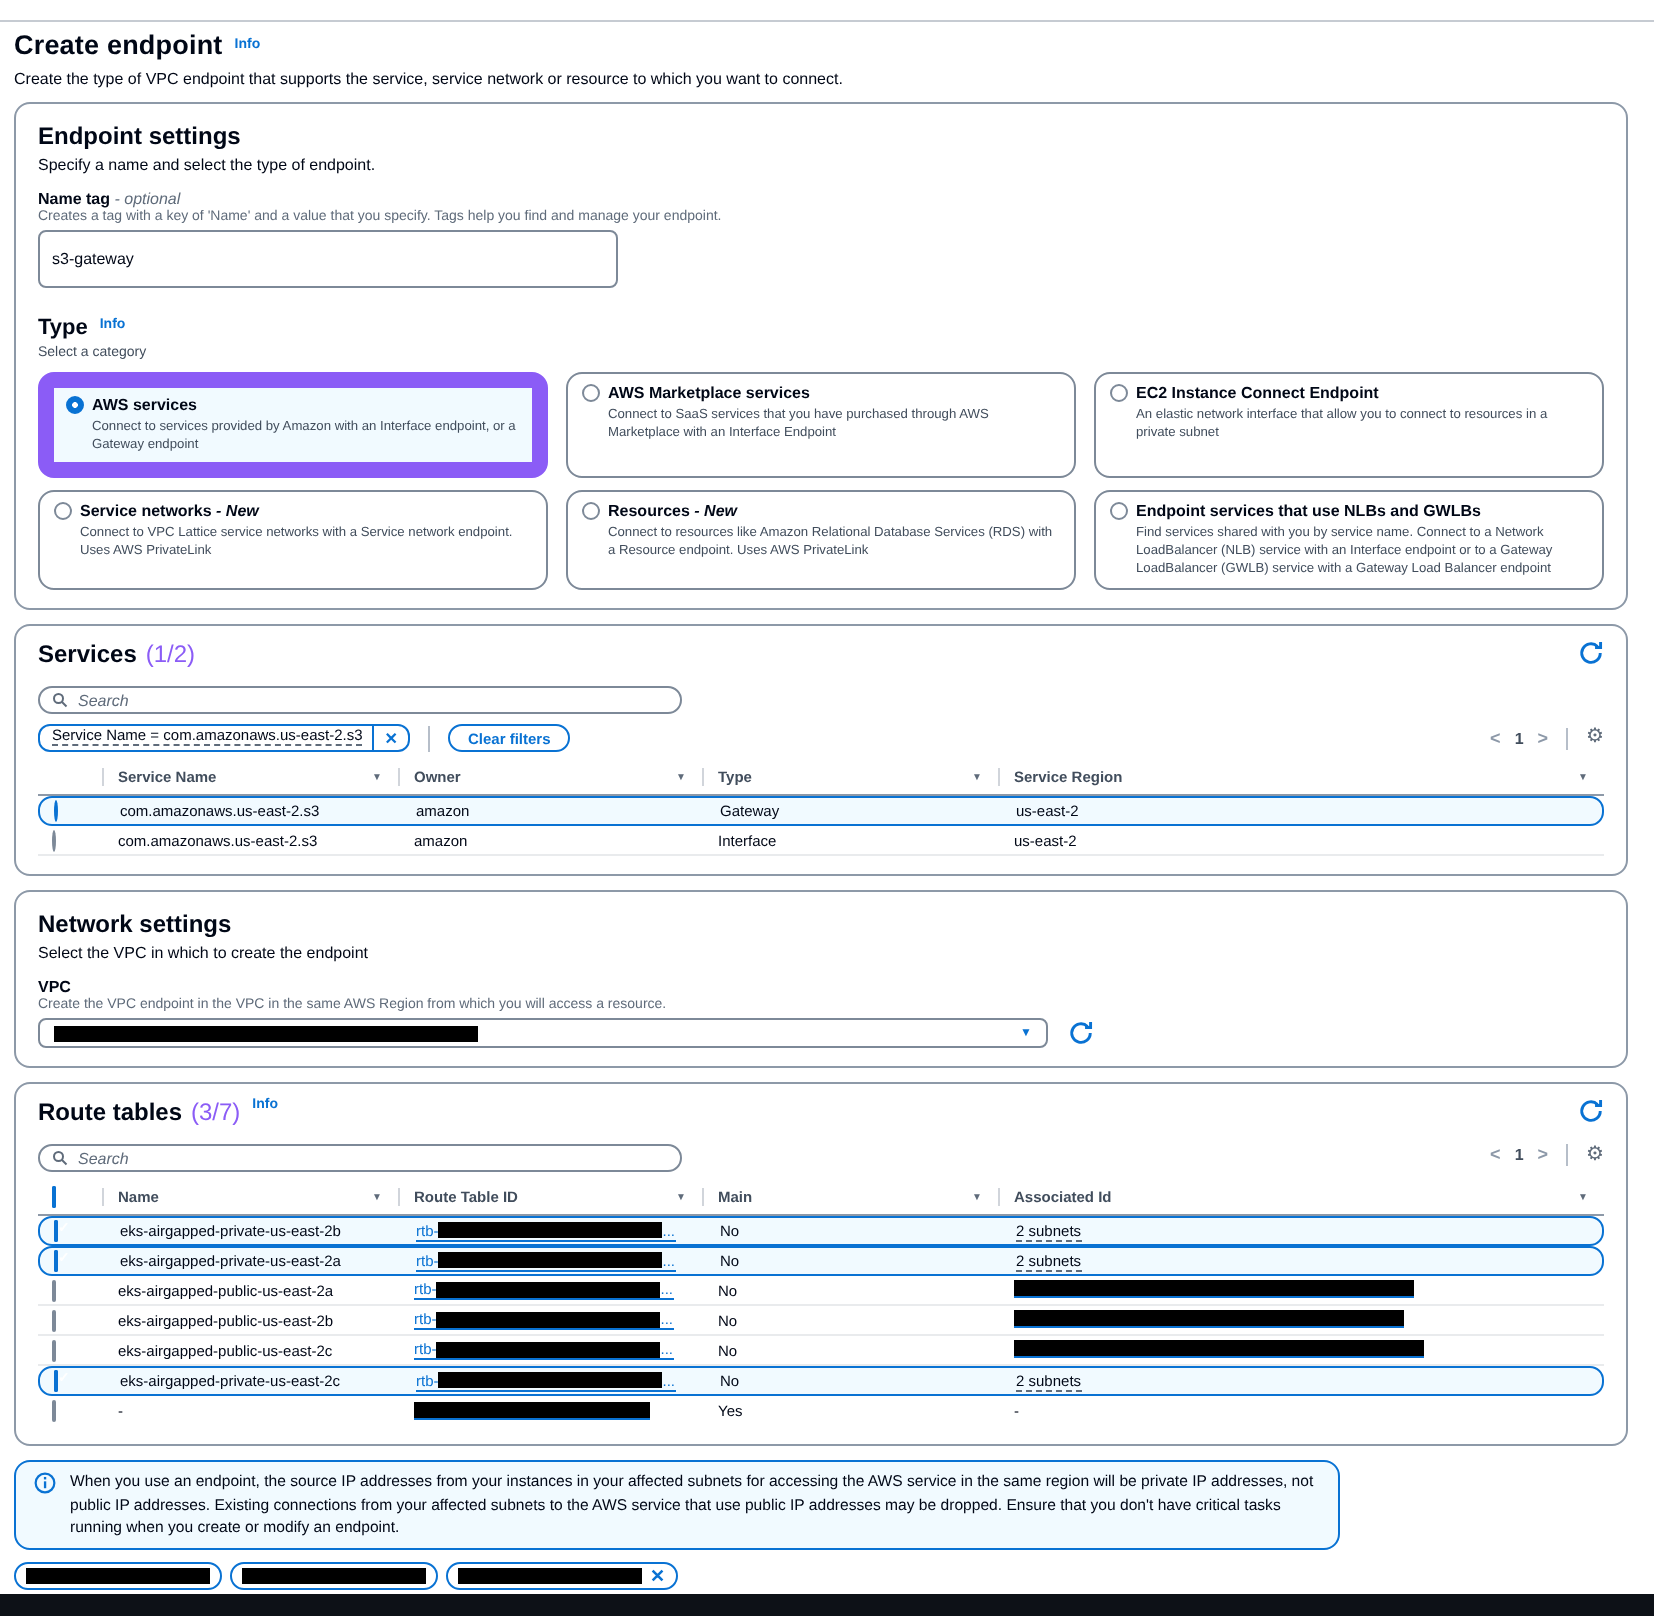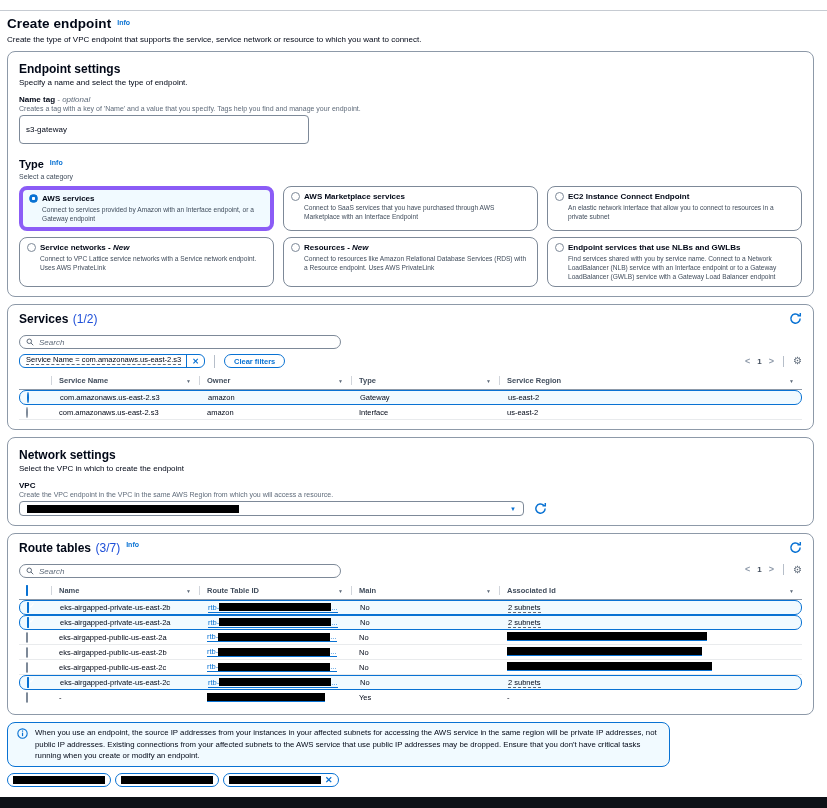--- a/index.html
+++ b/index.html
@@ -13,33 +13,33 @@
   .content { position:absolute; top:14px; left:7px; width:807px; }
 
   
   .page-header h1 { display:inline; font-size:13.5px; font-weight:bold; margin:0; letter-spacing:.1px; }
   .info-link { color:#0972d3; font-size:7px; font-weight:bold; margin-left:6px; vertical-align:3px; cursor:pointer; }
   .page-desc { font-size:8px; margin:3px 0 7px; }
 
   
   .card { border:1px solid #8d99a8; border-radius:8px; background:#fff; padding:7px 11px 9px; margin-bottom:7px; position:relative; }
   .card h2 { display:inline; font-size:12px; font-weight:bold; margin:0; }
-  .count { font-size:12px; color:#1d4ed8; font-weight:normal; }
+  .count { font-size:12px; color:#8b5cf6; font-weight:normal; }
   .sub { font-size:8px; margin:1px 0 0; }
 
   .field-label { font-size:8px; font-weight:bold; margin-top:8px; }
   .optional { font-weight:normal; font-style:italic; color:#5f6b7a; }
   .field-desc { font-size:7px; color:#5f6b7a; margin:1px 0 3px; }
   input.text { width:290px; height:29px; border:1px solid #7d8998; border-radius:4px; font-size:8px; padding:0 6px; font-family:Liberation Sans, sans-serif; color:#000716; outline:none; }
 
   .type-head { margin-top:10px; }
   .type-head .t { font-size:11px; font-weight:bold; }
   .type-grid { display:grid; grid-template-columns:repeat(3,1fr); gap:6px 9px; margin-top:6px; }
   .type-card { border:1px solid #7d8998; border-radius:8px; padding:5px 8px 5px 7px; background:#fff; cursor:pointer; }
-  .type-card.selected { border:4px solid #8b5cf6; background:#f1faff; padding:4px 7px 4px 6px; }
+  .type-card.selected { border:8px solid #8b5cf6; background:#f1faff; padding:4px 7px 4px 6px; }
   .type-title { display:flex; align-items:flex-start; gap:4px; font-size:8px; font-weight:bold; line-height:1.2; }
   .type-desc { font-size:6.6px; color:#414d5c; margin:1px 0 0 13px; line-height:1.4; }
   .new-suffix { font-weight:bold; font-style:italic; }
 
   .radio { width:9px; height:9px; border-radius:50%; border:1px solid #7d8998; background:#fff; flex:none; margin-top:0; }
   .radio.on { border:1px solid #0972d3; background:radial-gradient(circle,#fff 0 1.4px,#0972d3 1.5px); }
 
   
   .row-flex { display:flex; align-items:flex-start; }
   .refresh-btn { margin-left:auto; cursor:pointer; line-height:0; }

